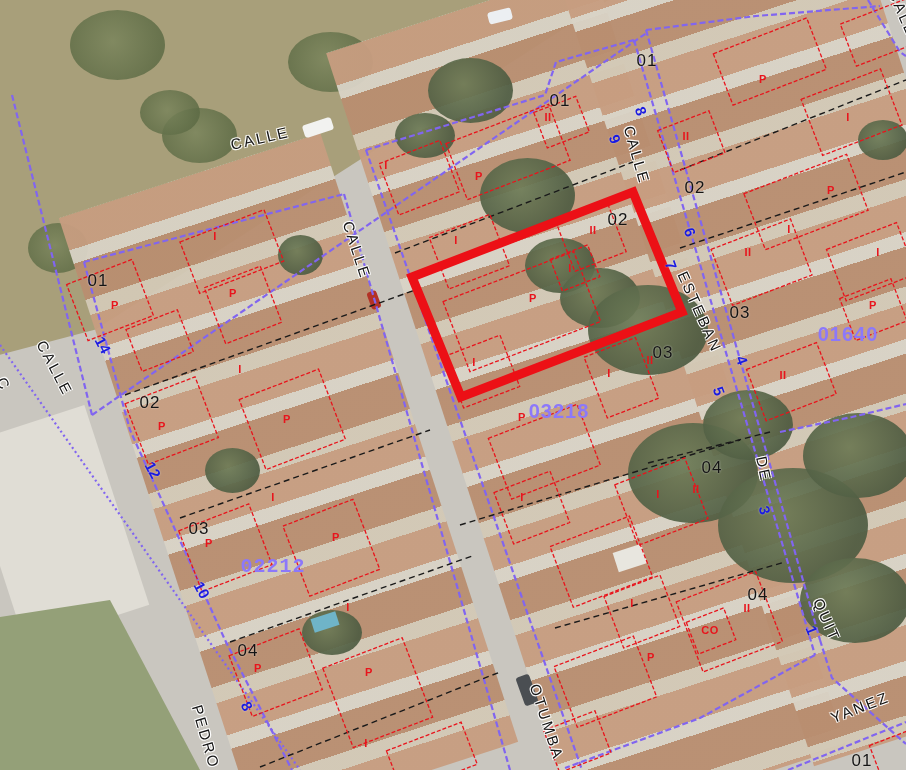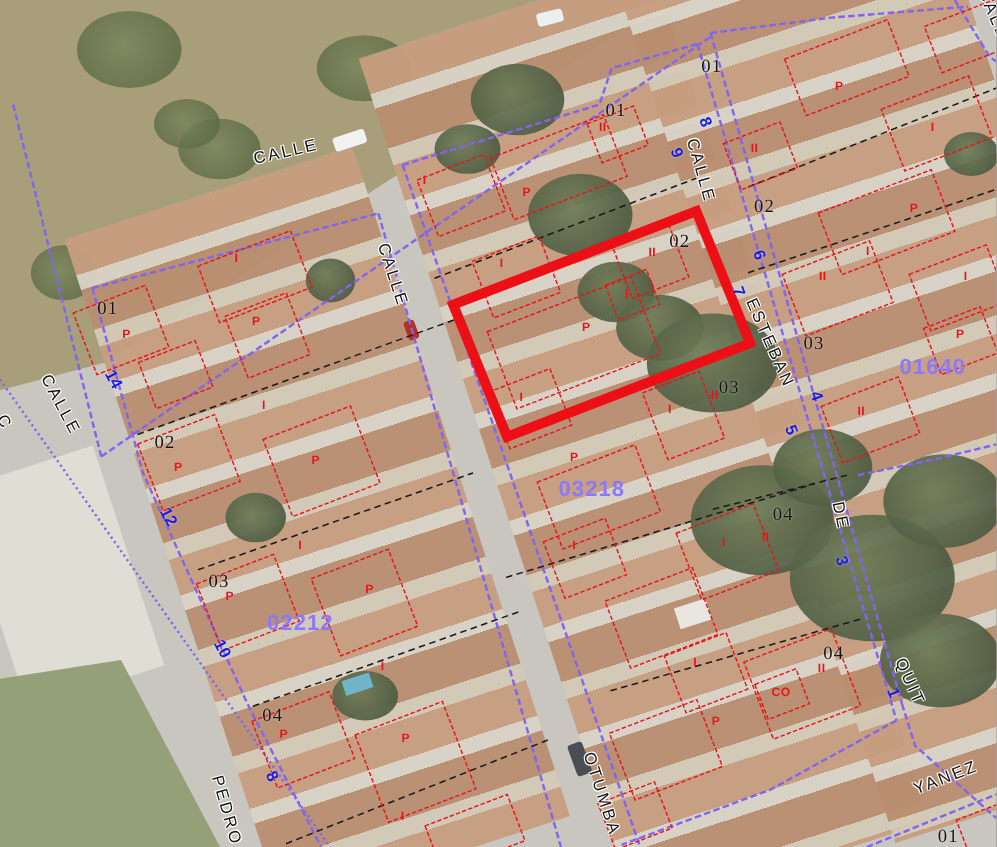--- a/index.html
+++ b/index.html
@@ -20,21 +20,21 @@
   .pld{stroke:#8165f0;stroke-width:2.2;fill:none;stroke-dasharray:2 3;}
   .bl{stroke:#1a1a1a;stroke-width:1.4;fill:none;stroke-dasharray:6 4;}
   .rl{stroke:#e8141c;stroke-width:1.3;fill:none;stroke-dasharray:4 2;}
   .hl{stroke:#ec1016;stroke-width:9;fill:none;}
   #labels-layer{position:absolute;left:0;top:0;width:100%;height:100%;z-index:50;}
   .lbl{position:absolute;white-space:nowrap;line-height:1;}
   .street{font-size:15px;color:#141414;letter-spacing:2.5px;
     text-shadow:-1px -1px 0 rgba(255,255,255,.9),1px -1px 0 rgba(255,255,255,.9),
                 -1px 1px 0 rgba(255,255,255,.9),1px 1px 0 rgba(255,255,255,.9);}
   .parcel{font-size:17px;color:#141414;letter-spacing:1px;
-    text-shadow:0 0 2px rgba(255,255,255,.6);font-family:Liberation Serif, serif;}
+    text-shadow:0 0 2px rgba(255,255,255,.6);}
   .house{font-size:15px;font-weight:bold;color:#1b1be0;
     text-shadow:0 0 2px rgba(255,255,255,.55);}
   .block{font-size:20px;font-weight:bold;color:#8c78fa;letter-spacing:1px;}
   .constr{font-size:11px;font-weight:bold;color:#e8141c;letter-spacing:.5px;}
 </style>
 </head>
 <body>
 
 <div id="canvas">
 
@@ -185,23 +185,23 @@
       <span class="lbl house" style="left: 202px; top: 590px; transform: translate(-50%, -50%) rotate(62deg);">10</span>
       <span class="lbl house" style="left: 247px; top: 706px; transform: translate(-50%, -50%) rotate(62deg);">8</span>
       <span class="lbl house" style="left: 615px; top: 139px; transform: translate(-50%, -50%) rotate(70deg);">9</span>
       <span class="lbl house" style="left: 641px; top: 111px; transform: translate(-50%, -50%) rotate(70deg);">8</span>
       <span class="lbl house" style="left: 690px; top: 232px; transform: translate(-50%, -50%) rotate(70deg);">6</span>
       <span class="lbl house" style="left: 671px; top: 265px; transform: translate(-50%, -50%) rotate(70deg);">7</span>
       <span class="lbl house" style="left: 742px; top: 360px; transform: translate(-50%, -50%) rotate(70deg);">4</span>
       <span class="lbl house" style="left: 719px; top: 391px; transform: translate(-50%, -50%) rotate(70deg);">5</span>
       <span class="lbl house" style="left: 765px; top: 510px; transform: translate(-50%, -50%) rotate(75deg);">3</span>
       <span class="lbl house" style="left: 812px; top: 630px; transform: translate(-50%, -50%) rotate(68deg);">1</span>
-      <span class="lbl block" style="left: 538px; top: 411px; transform: translate(-50%, -50%) rotate(0deg); margin-top: 34px;">03218</span>
+      <span class="lbl block" style="left: 559px; top: 411px; transform: translate(-50%, -50%) rotate(0deg);">03218</span>
       <span class="lbl block" style="left: 848px; top: 334px; transform: translate(-50%, -50%) rotate(0deg);">01640</span>
-      <span class="lbl block" style="left: 273px; top: 567px; transform: translate(-50%, -50%) rotate(0deg);">02212</span>
+      <span class="lbl block" style="left: 273px; top: 567px; transform: translate(-50%, -50%) rotate(0deg); font-family: Liberation Mono, monospace;">02212</span>
       <span class="lbl constr" style="left: 215px; top: 236px; transform: translate(-50%, -50%) rotate(0deg);">I</span>
       <span class="lbl constr" style="left: 233px; top: 293px; transform: translate(-50%, -50%) rotate(0deg);">P</span>
       <span class="lbl constr" style="left: 115px; top: 305px; transform: translate(-50%, -50%) rotate(0deg);">P</span>
       <span class="lbl constr" style="left: 240px; top: 369px; transform: translate(-50%, -50%) rotate(0deg);">I</span>
       <span class="lbl constr" style="left: 162px; top: 426px; transform: translate(-50%, -50%) rotate(0deg);">P</span>
       <span class="lbl constr" style="left: 287px; top: 419px; transform: translate(-50%, -50%) rotate(0deg);">P</span>
       <span class="lbl constr" style="left: 273px; top: 497px; transform: translate(-50%, -50%) rotate(0deg);">I</span>
       <span class="lbl constr" style="left: 209px; top: 543px; transform: translate(-50%, -50%) rotate(0deg);">P</span>
       <span class="lbl constr" style="left: 336px; top: 537px; transform: translate(-50%, -50%) rotate(0deg);">P</span>
       <span class="lbl constr" style="left: 348px; top: 607px; transform: translate(-50%, -50%) rotate(0deg);">I</span>

